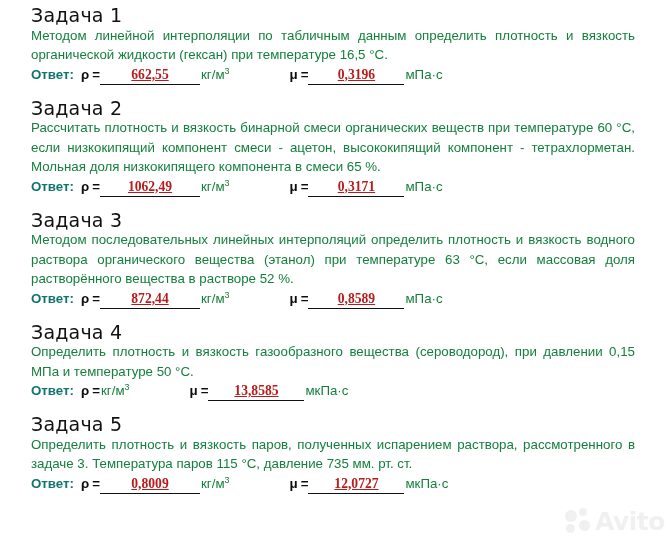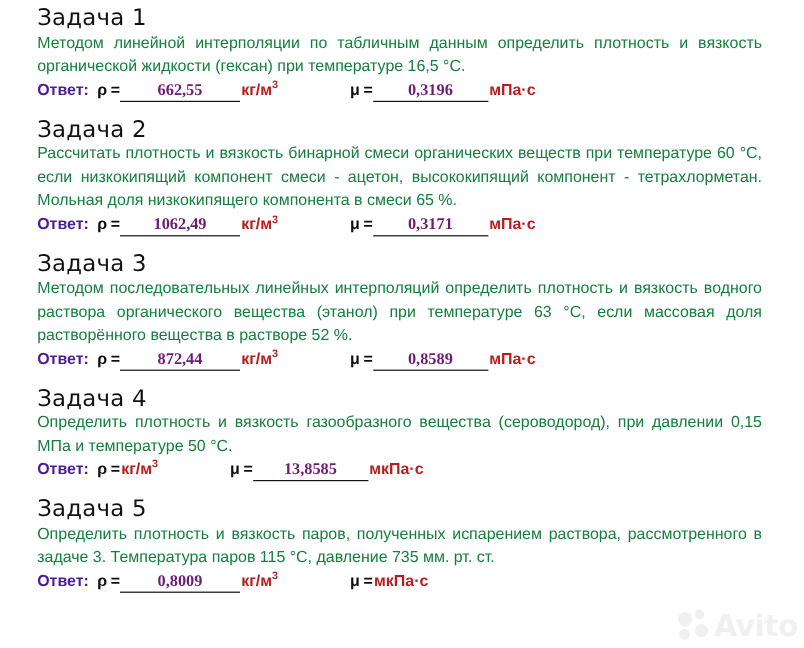--- a/index.html
+++ b/index.html
@@ -58,21 +58,21 @@
     align-items: baseline;
     font-size: 13.3px;
     line-height: 19.5px;
     white-space: nowrap;
     margin-top: 0px;
   }
 
   .ans-label {
     font-family: "Liberation Sans", sans-serif;
     font-weight: bold;
-    color: #4c1d95;
+    color: #0f766e;
     margin-right: 7px;
   }
 
   .sym {
     font-family: "Liberation Sans", sans-serif;
     font-weight: bold;
     color: #0d0d0d;
   }
 
   .eq {
@@ -82,32 +82,33 @@
     margin-left: 3px;
   }
 
   
   .blank {
     display: inline-block;
     border-bottom: 1.6px solid #111111;
     font-family: "Liberation Serif", serif;
     font-weight: bold;
     font-size: 13.6px;
-    color: #701a75;
+    color: #b91c1c;
     text-align: center;
     padding: 0 2px 1px 2px;
     line-height: 16px;
+    text-decoration: underline;
   }
   .blank.w-rho   { min-width: 96px; }
   .blank.w-mu    { min-width: 92px; }
 
   .unit {
     font-family: "Liberation Sans", sans-serif;
-    font-weight: bold;
-    color: #b91c1c;
+    font-weight: normal;
+    color: #15803d;
     margin-left: 1px;
   }
   .unit sup {
     font-size: 9px;
     vertical-align: super;
     line-height: 0;
   }
 
   .gap {
     display: inline-block;
@@ -228,20 +229,21 @@
     <div class="task-body">Определить плотность и вязкость паров, полученных испарением раствора, рассмотренного в задаче 3. Температура паров 115 °С, давление 735 мм. рт. ст.</div>
     <div class="answer-line">
       <span class="ans-label">Ответ:</span>
       <span class="sym">ρ</span>
       <span class="eq">=</span>
       <span class="blank w-rho">0,8009</span>
       <span class="unit"><span>кг/м</span><sup>3</sup></span>
       <span class="gap"></span>
       <span class="sym">μ</span>
       <span class="eq">=</span>
+      <span class="blank w-mu">12,0727</span>
       <span class="unit">мкПа·с</span>
     </div>
   </div>
 
 </div>
 
 <div class="watermark">
   <span class="wm-dots">
     <i class="d1"></i>
       <i class="d2"></i>

